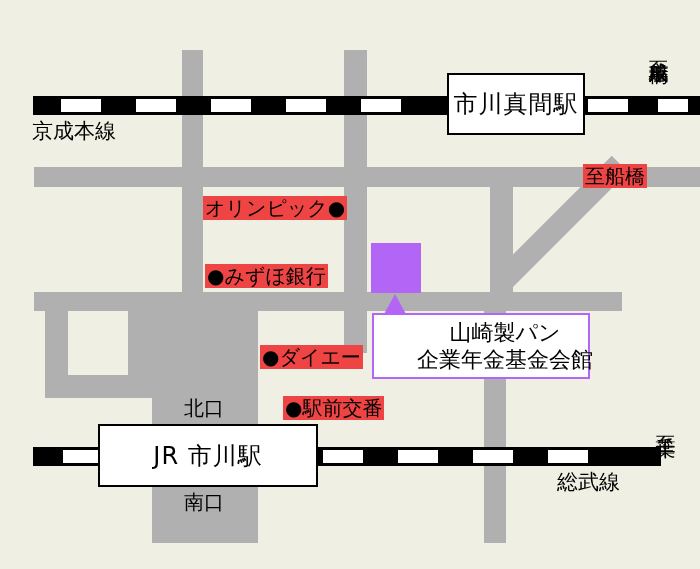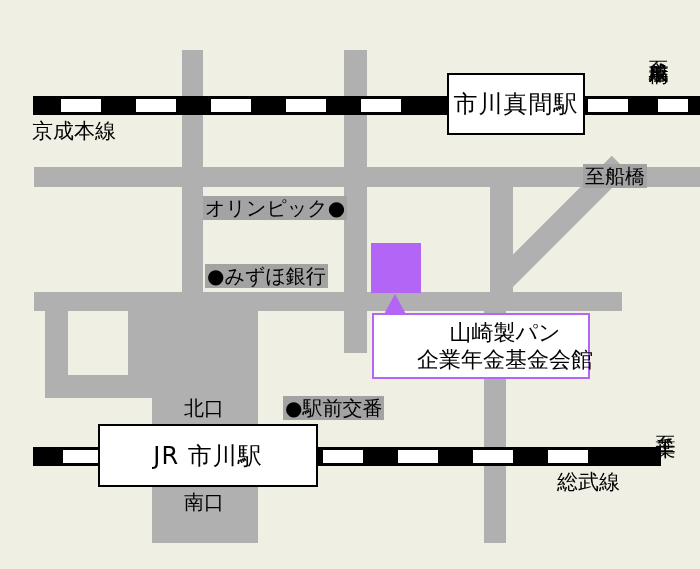--- a/index.html
+++ b/index.html
@@ -51,21 +51,21 @@
     color: #000000;
     letter-spacing: 1px;
     white-space: nowrap;
   }
   
   .poi {
     position: absolute;
     font-size: 20px;
     color: #000000;
     white-space: nowrap;
-    background: #a3a3a3;
+    background: #ef4444;
     line-height: 1.1;
     padding: 1px 2px;
   }
   .poi.no-bg { background: transparent; text-align: right; }
   .poi.on-road { background: transparent; }
   
   .vlabel {
     position: absolute;
     font-size: 20px;
     color: #000000;
@@ -149,20 +149,21 @@
 
   <div class="vlabel" style="left:648px; top:45px;">至京成船橋</div>
 
   <div class="poi" style="left:583px; top:164px; font-size:20px;">至船橋</div>
 
   <div class="poi" style="left:203px; top:196px;">オリンピック●</div>
 
 
   <div class="poi" style="left:205px; top:264px;">●みずほ銀行</div>
 
+  <div class="poi" style="left:260px; top:345px;">●ダイエー</div>
 
   <div class="poi" style="left:283px; top:396px;text-align:right;">●駅前交番</div>
 
   <div id="target-building" style="left:371px; top:243px; width:50px; height:50px;"></div>
   <div id="callout-pointer" style="left:383px; top:294px;"></div>
   <div id="callout-box" style="left:372px; top:313px; width:218px; height:66px;padding-left:48px;">
     <div>山崎製パン</div>
     <div>企業年金基金会館</div>
   </div>
 

